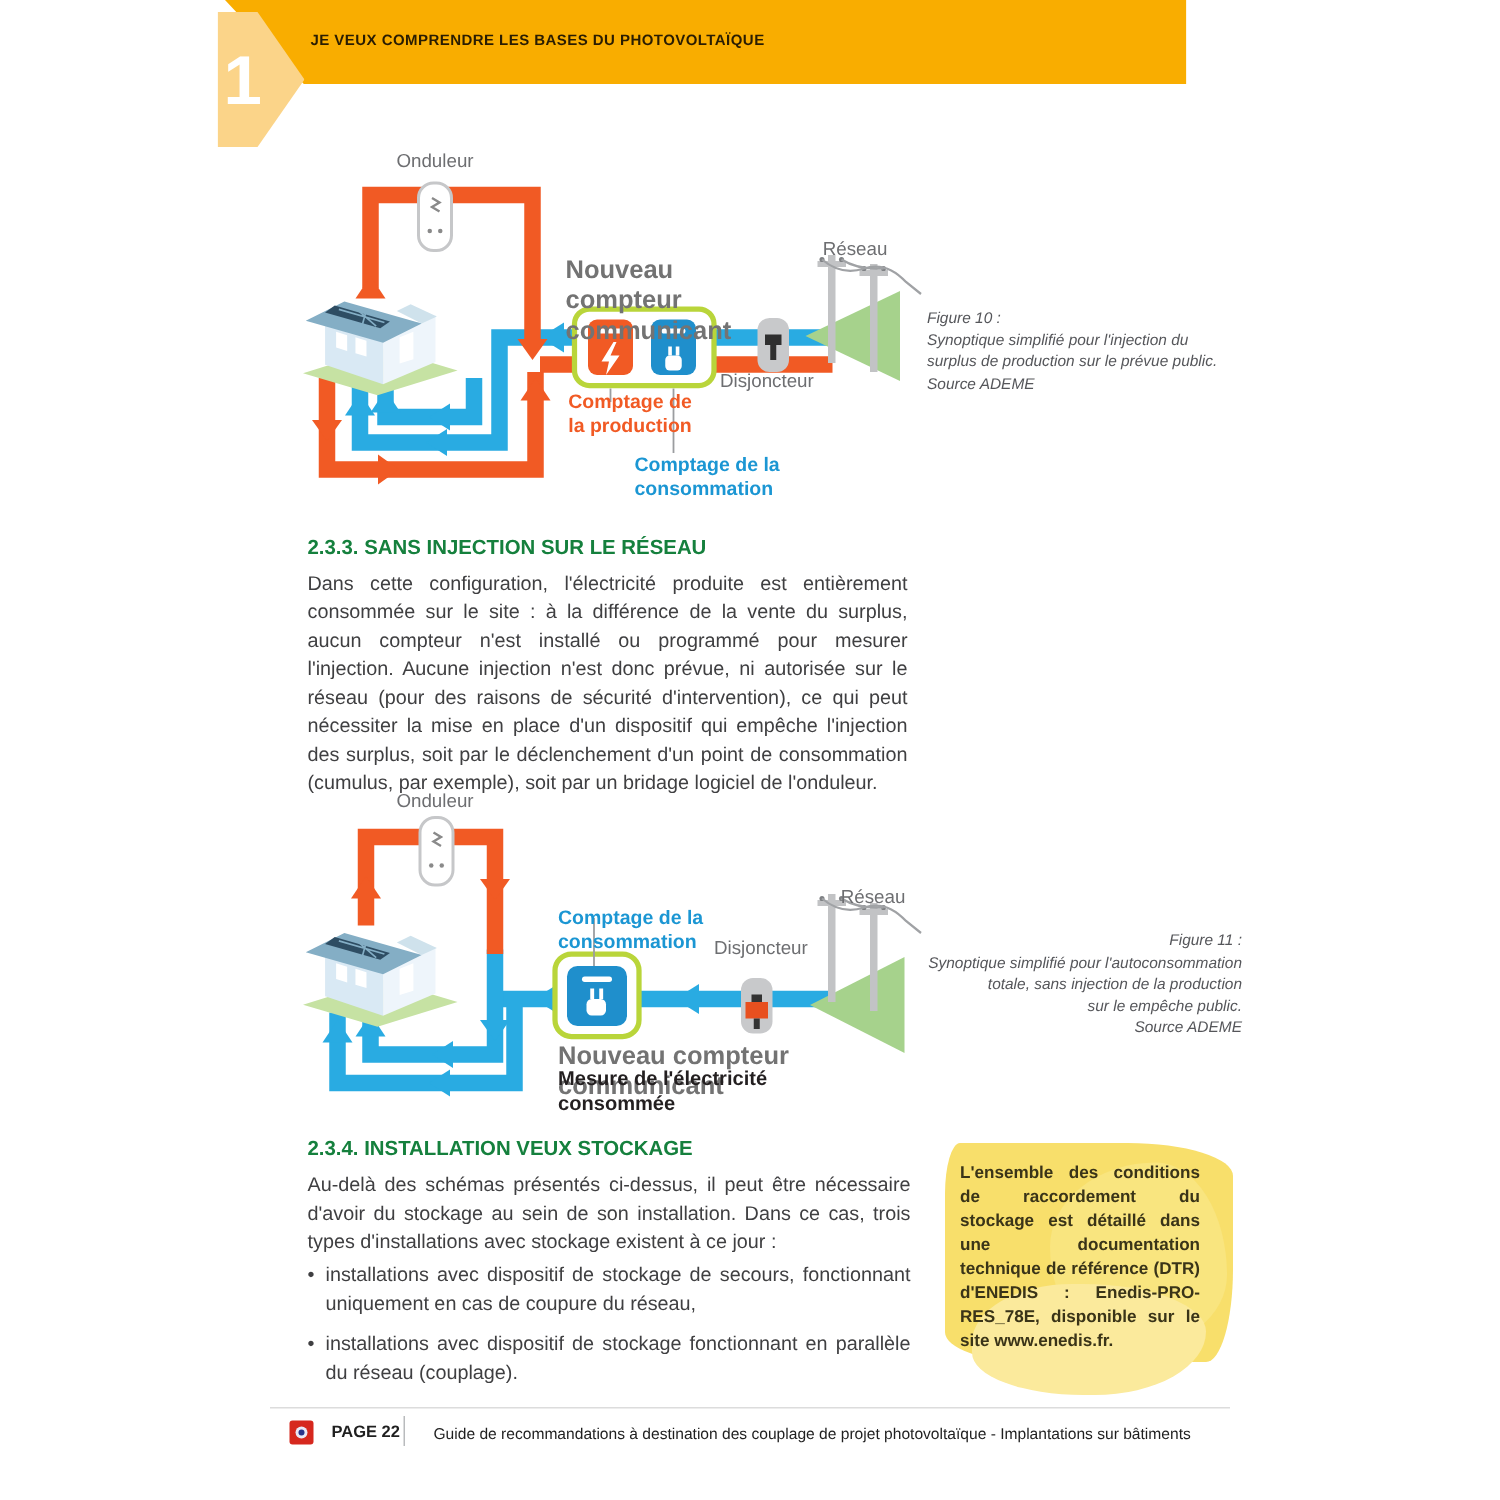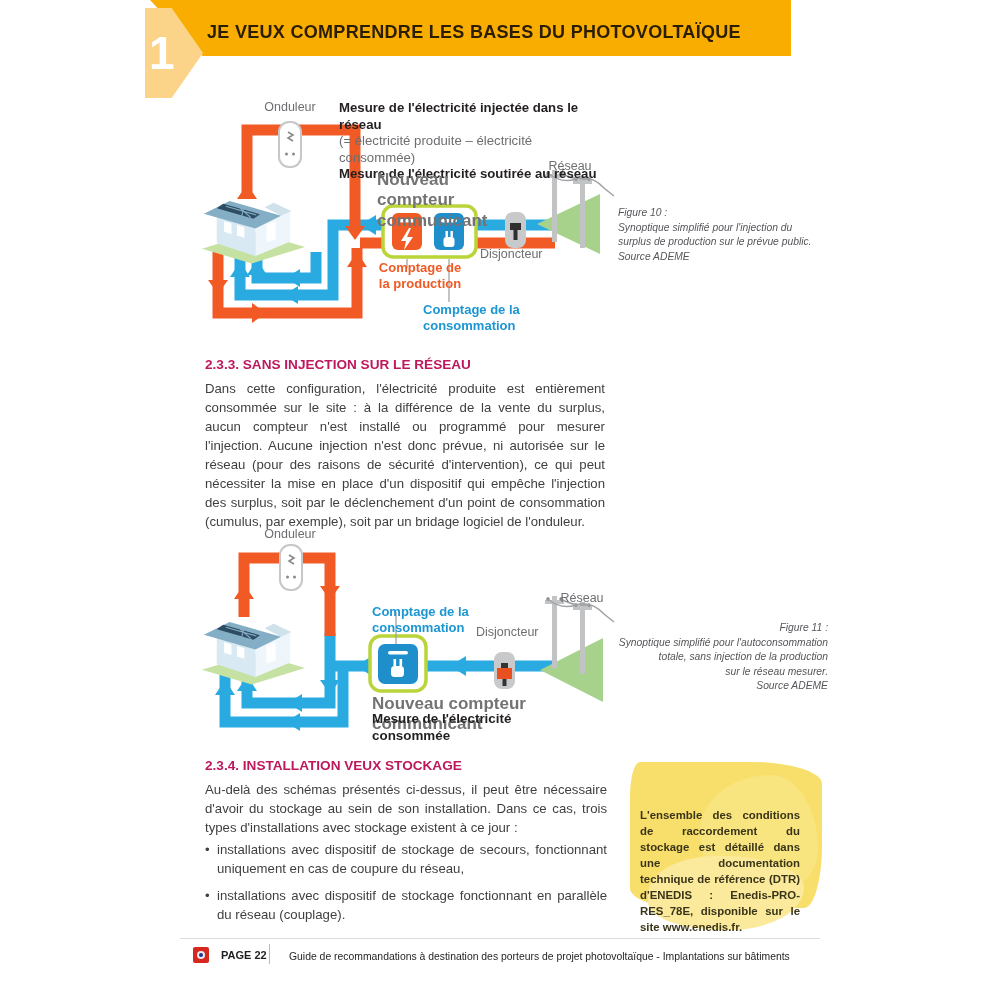--- a/index.html
+++ b/index.html
@@ -3,49 +3,49 @@
 <meta charset="utf-8">
 <style>
   html,body{margin:0;padding:0;background:#fff;}
   body{width:1000px;height:1000px;position:relative;font-family:"Liberation Sans",sans-serif;color:#3f3f41;}
   .abs{position:absolute;}
   .page{position:absolute;inset:0;background:#ffffff;overflow:hidden;}
 
   
   .banner{left:150px;top:0;width:641px;height:56px;background:#f9ad00;
           clip-path:polygon(0 0,100% 0,100% 100%,8.2% 100%);}
-  .banner-title{left:57px;top:22px;font-size:18px;font-weight:bold;color:#2a1d02;letter-spacing:.3px;}
+  .banner-title{left:57px;top:22px;font-size:10px;font-weight:bold;color:#2a1d02;letter-spacing:.3px;}
   .chevron{left:145px;top:8px;width:58px;height:90px;background:#fbd489;
            clip-path:polygon(0 0,46% 0,100% 50%,46% 100%,0 100%);}
   .chevron-num{left:4px;top:50%;transform:translateY(-50%);font-size:46px;font-weight:bold;color:#fff;line-height:1;}
 
   
   .glabel{font-size:12.5px;color:#6d6e71;}
   .lime{color:#737373;font-weight:bold;font-size:17px;line-height:1.2;}
   .bluetxt{color:#1b96d3;font-weight:bold;font-size:13px;line-height:1.2;}
   .orangetxt{color:#f15a24;font-weight:bold;font-size:13px;line-height:1.2;}
   .headline{font-size:13.2px;line-height:1.25;color:#231f20;}
   .headline .sub{color:#6d6e71;font-weight:normal;}
   .caption{font-size:10.3px;line-height:1.42;color:#55565a;font-style:italic;}
-  .h2{font-size:13.6px;font-weight:bold;color:#be185d;}
+  .h2{font-size:13.6px;font-weight:bold;color:#15803d;}
   .para{font-size:13.2px;line-height:1.44;text-align:justify;color:#3f3f41;}
   .bullets{font-size:13.2px;line-height:1.44;color:#3f3f41;}
   .bullet-row{display:flex;margin-bottom:8px;}
   .bullet-dot{width:12px;flex:0 0 12px;}
   .bullet-body{flex:1;text-align:justify;}
 
   
   .blob-a{left:630px;top:762px;width:192px;height:146px;background:#f8df6b;
           border-radius:10px 70px 18px 58px / 34px 22px 62px 20px;}
   .blob-b{left:648px;top:856px;width:156px;height:74px;background:#fbe typo;}
   .blob-b{left:648px;top:856px;width:156px;height:74px;background:#fbea9c;
           border-radius:45% 55% 50% 50% / 55% 45% 60% 40%;}
   .blob-c{left:700px;top:775px;width:118px;height:125px;background:#f9e57f;
           border-radius:60% 40% 55% 45% / 45% 60% 40% 55%;}
-  .note-text{left:640px;top:808px;width:160px;font-size:11.4px;font-weight:bold;
+  .note-text{left:640px;top:775px;width:160px;font-size:11.4px;font-weight:bold;
              line-height:1.4;text-align:justify;color:#3a3418;}
 
   
   .footer-line{left:180px;top:938px;width:640px;height:1px;background:#dcdcdc;}
   .footer-logo{left:193px;top:947px;width:16px;height:16px;background:#d6281e;border-radius:2px;}
   .footer-logo .dot{position:absolute;left:4px;top:4px;width:8px;height:8px;border-radius:50%;background:#e9e9f6;}
   .footer-logo .dot2{position:absolute;left:6px;top:6px;width:4px;height:4px;border-radius:50%;background:#27348b;}
   .footer-page{left:221px;top:949px;font-size:11px;font-weight:bold;color:#1f1f1f;}
   .footer-div{left:269px;top:944px;width:1px;height:20px;background:#b9bbbd;}
   .footer-title{left:289px;top:951px;font-size:10.4px;color:#1f1f1f;}
@@ -134,25 +134,20 @@
 
     <g>
       <rect x="79" y="30" width="22" height="45" rx="10" fill="#ffffff" stroke="#c6c7c9" stroke-width="2"></rect>
       <path d="M88,40 l5,3 l-5,3 l5,3" stroke="#8a8a8a" stroke-width="1.6" fill="none"></path>
       <circle cx="86.5" cy="62" r="1.5" fill="#8a8a8a"></circle>
       <circle cx="93.5" cy="62" r="1.5" fill="#8a8a8a"></circle>
     </g>
   </svg>
 
   <div class="abs glabel" style="left:255px;top:100px;width:70px;text-align:center;">Onduleur</div>
-  <div class="abs headline" style="left:339px;top:100px;width:270px;">
-    <div style="font-weight:bold;">Mesure de l'électricité injectée dans le réseau</div>
-    <div class="sub">(= électricité produite – électricité consommée)</div>
-    <div style="font-weight:bold;">Mesure de l'électricité soutirée au réseau</div>
-  </div>
   <div class="abs lime" style="left:377px;top:170px;width:115px;">Nouveau compteur communicant</div>
   <div class="abs glabel" style="left:540px;top:159px;width:60px;text-align:center;">Réseau</div>
   <div class="abs glabel" style="left:480px;top:247px;width:80px;">Disjoncteur</div>
   <div class="abs orangetxt" style="left:378px;top:260px;width:84px;text-align:center;">Comptage de la production</div>
   <div class="abs bluetxt" style="left:423px;top:302px;width:118px;">Comptage de la consommation</div>
   <div class="abs caption" style="left:618px;top:206px;width:200px;">
     <div>Figure 10 :</div>
     <div>Synoptique simplifié pour l'injection du</div>
     <div>surplus de production sur le prévue public.</div>
     <div>Source ADEME</div>
@@ -211,21 +206,21 @@
   <div class="abs glabel" style="left:255px;top:527px;width:70px;text-align:center;">Onduleur</div>
   <div class="abs bluetxt" style="left:372px;top:604px;width:130px;">Comptage de la consommation</div>
   <div class="abs glabel" style="left:476px;top:625px;width:80px;">Disjoncteur</div>
   <div class="abs glabel" style="left:552px;top:591px;width:60px;text-align:center;">Réseau</div>
   <div class="abs lime" style="left:372px;top:694px;width:260px;">Nouveau compteur communicant</div>
   <div class="abs" style="left:372px;top:711px;width:190px;font-weight:bold;font-size:13.4px;line-height:1.25;color:#231f20;">Mesure de l'électricité consommée</div>
   <div class="abs caption" style="left:618px;top:621px;width:210px;text-align:right;">
     <div>Figure 11 :</div>
     <div>Synoptique simplifié pour l'autoconsommation</div>
     <div>totale, sans injection de la production</div>
-    <div>sur le réseau mesurer.</div>
+    <div>sur le empêche public.</div>
     <div>Source ADEME</div>
   </div>
 
   <div class="abs h2" style="left:205px;top:758px;">2.3.4. INSTALLATION VEUX STOCKAGE</div>
   <div class="abs para" style="left:205px;top:780px;width:402px;">Au-delà des schémas présentés ci-dessus, il peut être nécessaire d'avoir du stockage au sein de son installation. Dans ce cas, trois types d'installations avec stockage existent à ce jour :</div>
   <div class="abs bullets" style="left:205px;top:840px;width:402px;">
     <div class="bullet-row">
       <span class="bullet-dot">•</span>
       <span class="bullet-body">installations avec dispositif de stockage de secours, fonctionnant uniquement en cas de coupure du réseau,</span>
     </div>
@@ -240,15 +235,15 @@
   <div class="abs blob-b"></div>
   <div class="abs note-text">L'ensemble des conditions de raccordement du stockage est détaillé dans une documentation technique de référence (DTR) d'ENEDIS : Enedis-PRO-RES_78E, disponible sur le site www.enedis.fr.</div>
 
   <div class="abs footer-line"></div>
   <div class="abs footer-logo">
     <span class="dot"></span>
     <span class="dot2"></span>
   </div>
   <div class="abs footer-page">PAGE 22</div>
   <div class="abs footer-div"></div>
-  <div class="abs footer-title">Guide de recommandations à destination des porteurs de projet photovoltaïque - Implantations sur bâtiments</div>
+  <div class="abs footer-title">Guide de recommandations à destination des couplage de projet photovoltaïque - Implantations sur bâtiments</div>
 
 </div>
 
 </body></html>

